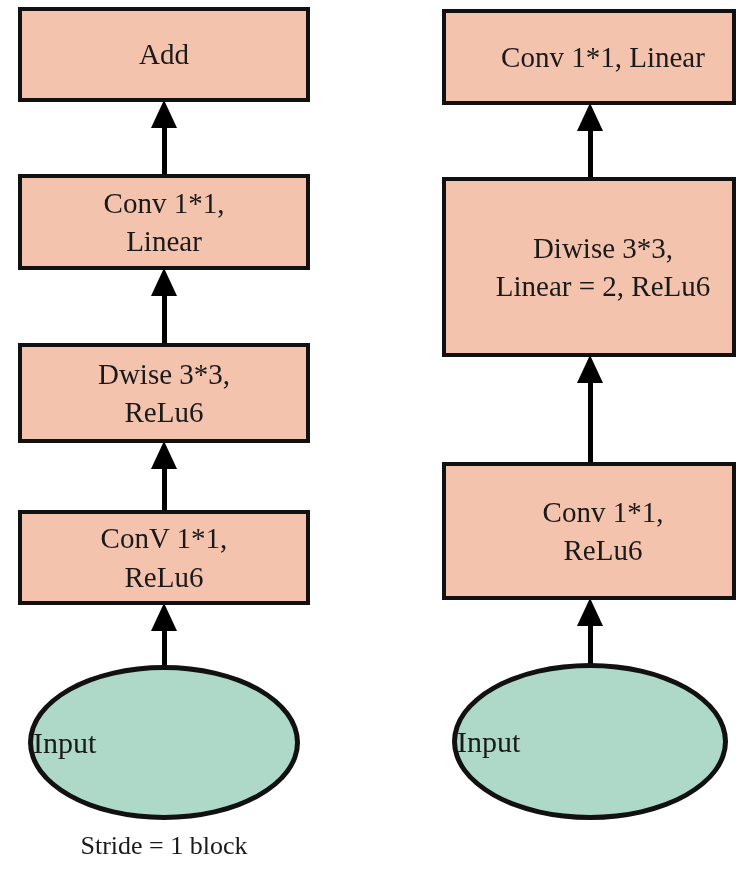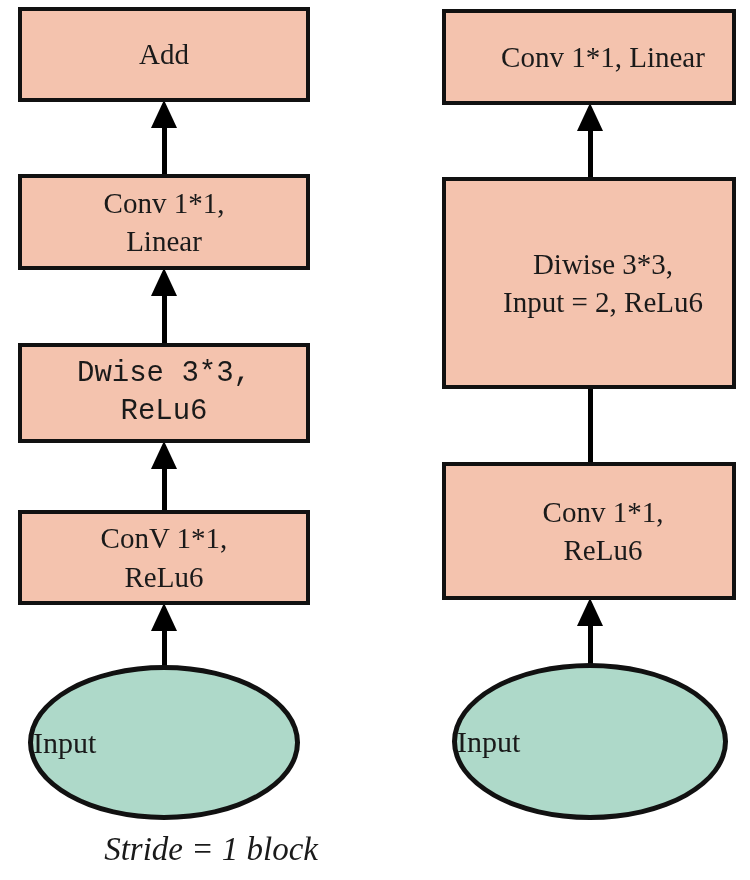--- a/index.html
+++ b/index.html
@@ -61,44 +61,43 @@
     border-bottom: 28px solid var(--arrow);
   }
   .arrow .stem {
     width: 5px;
     flex: 1;
     margin-top: -4px;
     background: var(--arrow);
   }
   .caption {
     position: absolute;
-    text-align: right;
-    font-size: 33px;
+    text-align: center;
+    font-size: 26px;
     z-index: 2;
-    font-style: italic;
   }
 
   
   .l-box        { left: 18px;  width: 292px; }
   .l-add        { top: 7px;    height: 95px; }
   .l-convlin    { top: 174px;  height: 96px; }
-  .l-dwise      { top: 343px;  height: 100px; font-family: Liberation Mono, monospace; }
+  .l-dwise      { top: 343px;  height: 100px; }
   .l-convrelu   { top: 510px;  height: 95px; }
   .l-arrow      { left: 150px; }
   .l-a1 { top: 100px; height: 76px; }
   .l-a2 { top: 268px; height: 77px; }
   .l-a3 { top: 441px; height: 71px; }
   .l-a4 { top: 603px; height: 64px; }
   .l-ellipse    { left: 28px;  top: 665px; width: 272px; height: 155px; }
   .l-caption    { left: 10px;  top: 831px; width: 308px; }
 
   
   .r-box        { left: 442px; width: 294px; padding-left: 28px; }
   .r-convlin    { top: 9px;    height: 96px; }
-  .r-diwise     { top: 177px;  height: 212px; }
+  .r-diwise     { top: 177px;  height: 180px; }
   .r-convrelu   { top: 462px;  height: 138px; }
   .r-arrow      { left: 576px; }
   .r-a1 { top: 103px; height: 76px; }
   .r-a2 { top: 355px; height: 109px; }
   .r-a3 { top: 598px; height: 67px; }
   .r-ellipse    { left: 452px; top: 663px; width: 276px; height: 157px; }
   .r-caption    { left: 436px; top: 831px; width: 308px; }
 </style>
 </head>
 <body>
@@ -154,21 +153,21 @@
     <span>Conv 1*1, Linear</span>
   </div>
 
   <div class="arrow r-arrow r-a1">
     <div class="head"></div>
     <div class="stem"></div>
   </div>
 
   <div class="block r-box r-diwise">
     <span>Diwise 3*3,</span>
-    <span>Input = 2, ReLu6</span>
+    <span>Linear = 2, ReLu6</span>
   </div>
 
   <div class="arrow r-arrow r-a2">
     <div class="head"></div>
     <div class="stem"></div>
   </div>
 
   <div class="block r-box r-convrelu">
     <span>Conv 1*1,</span>
     <span>ReLu6</span>

